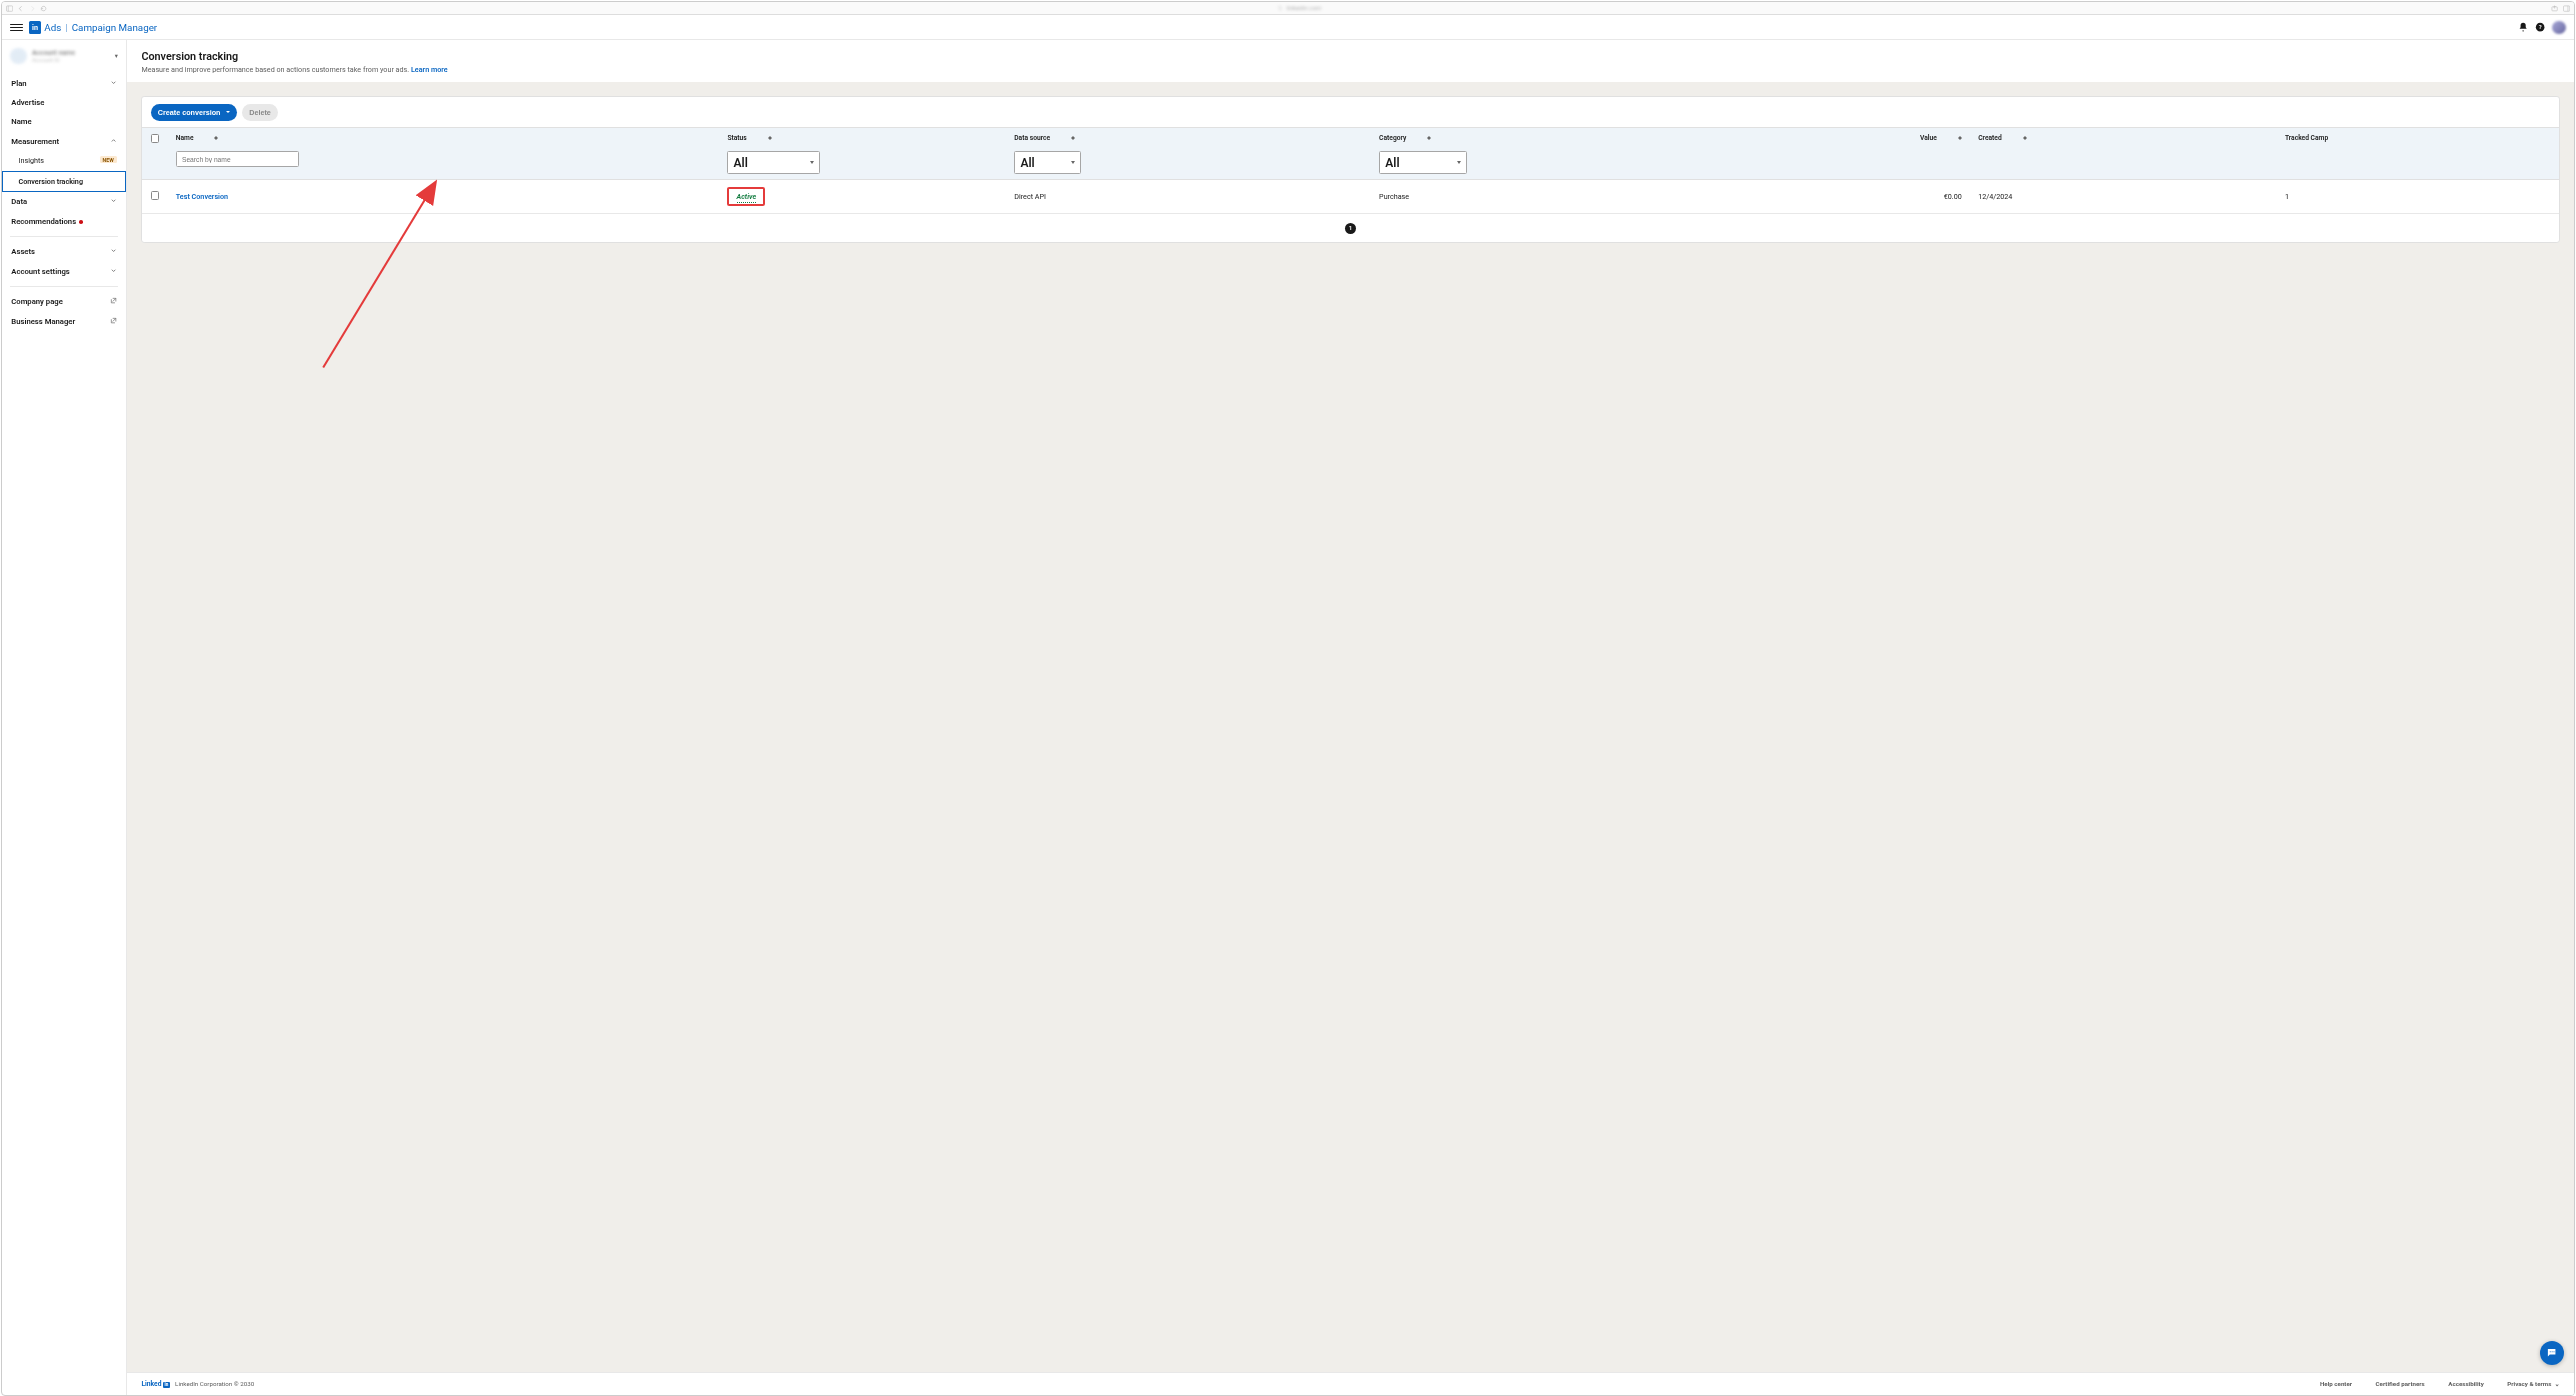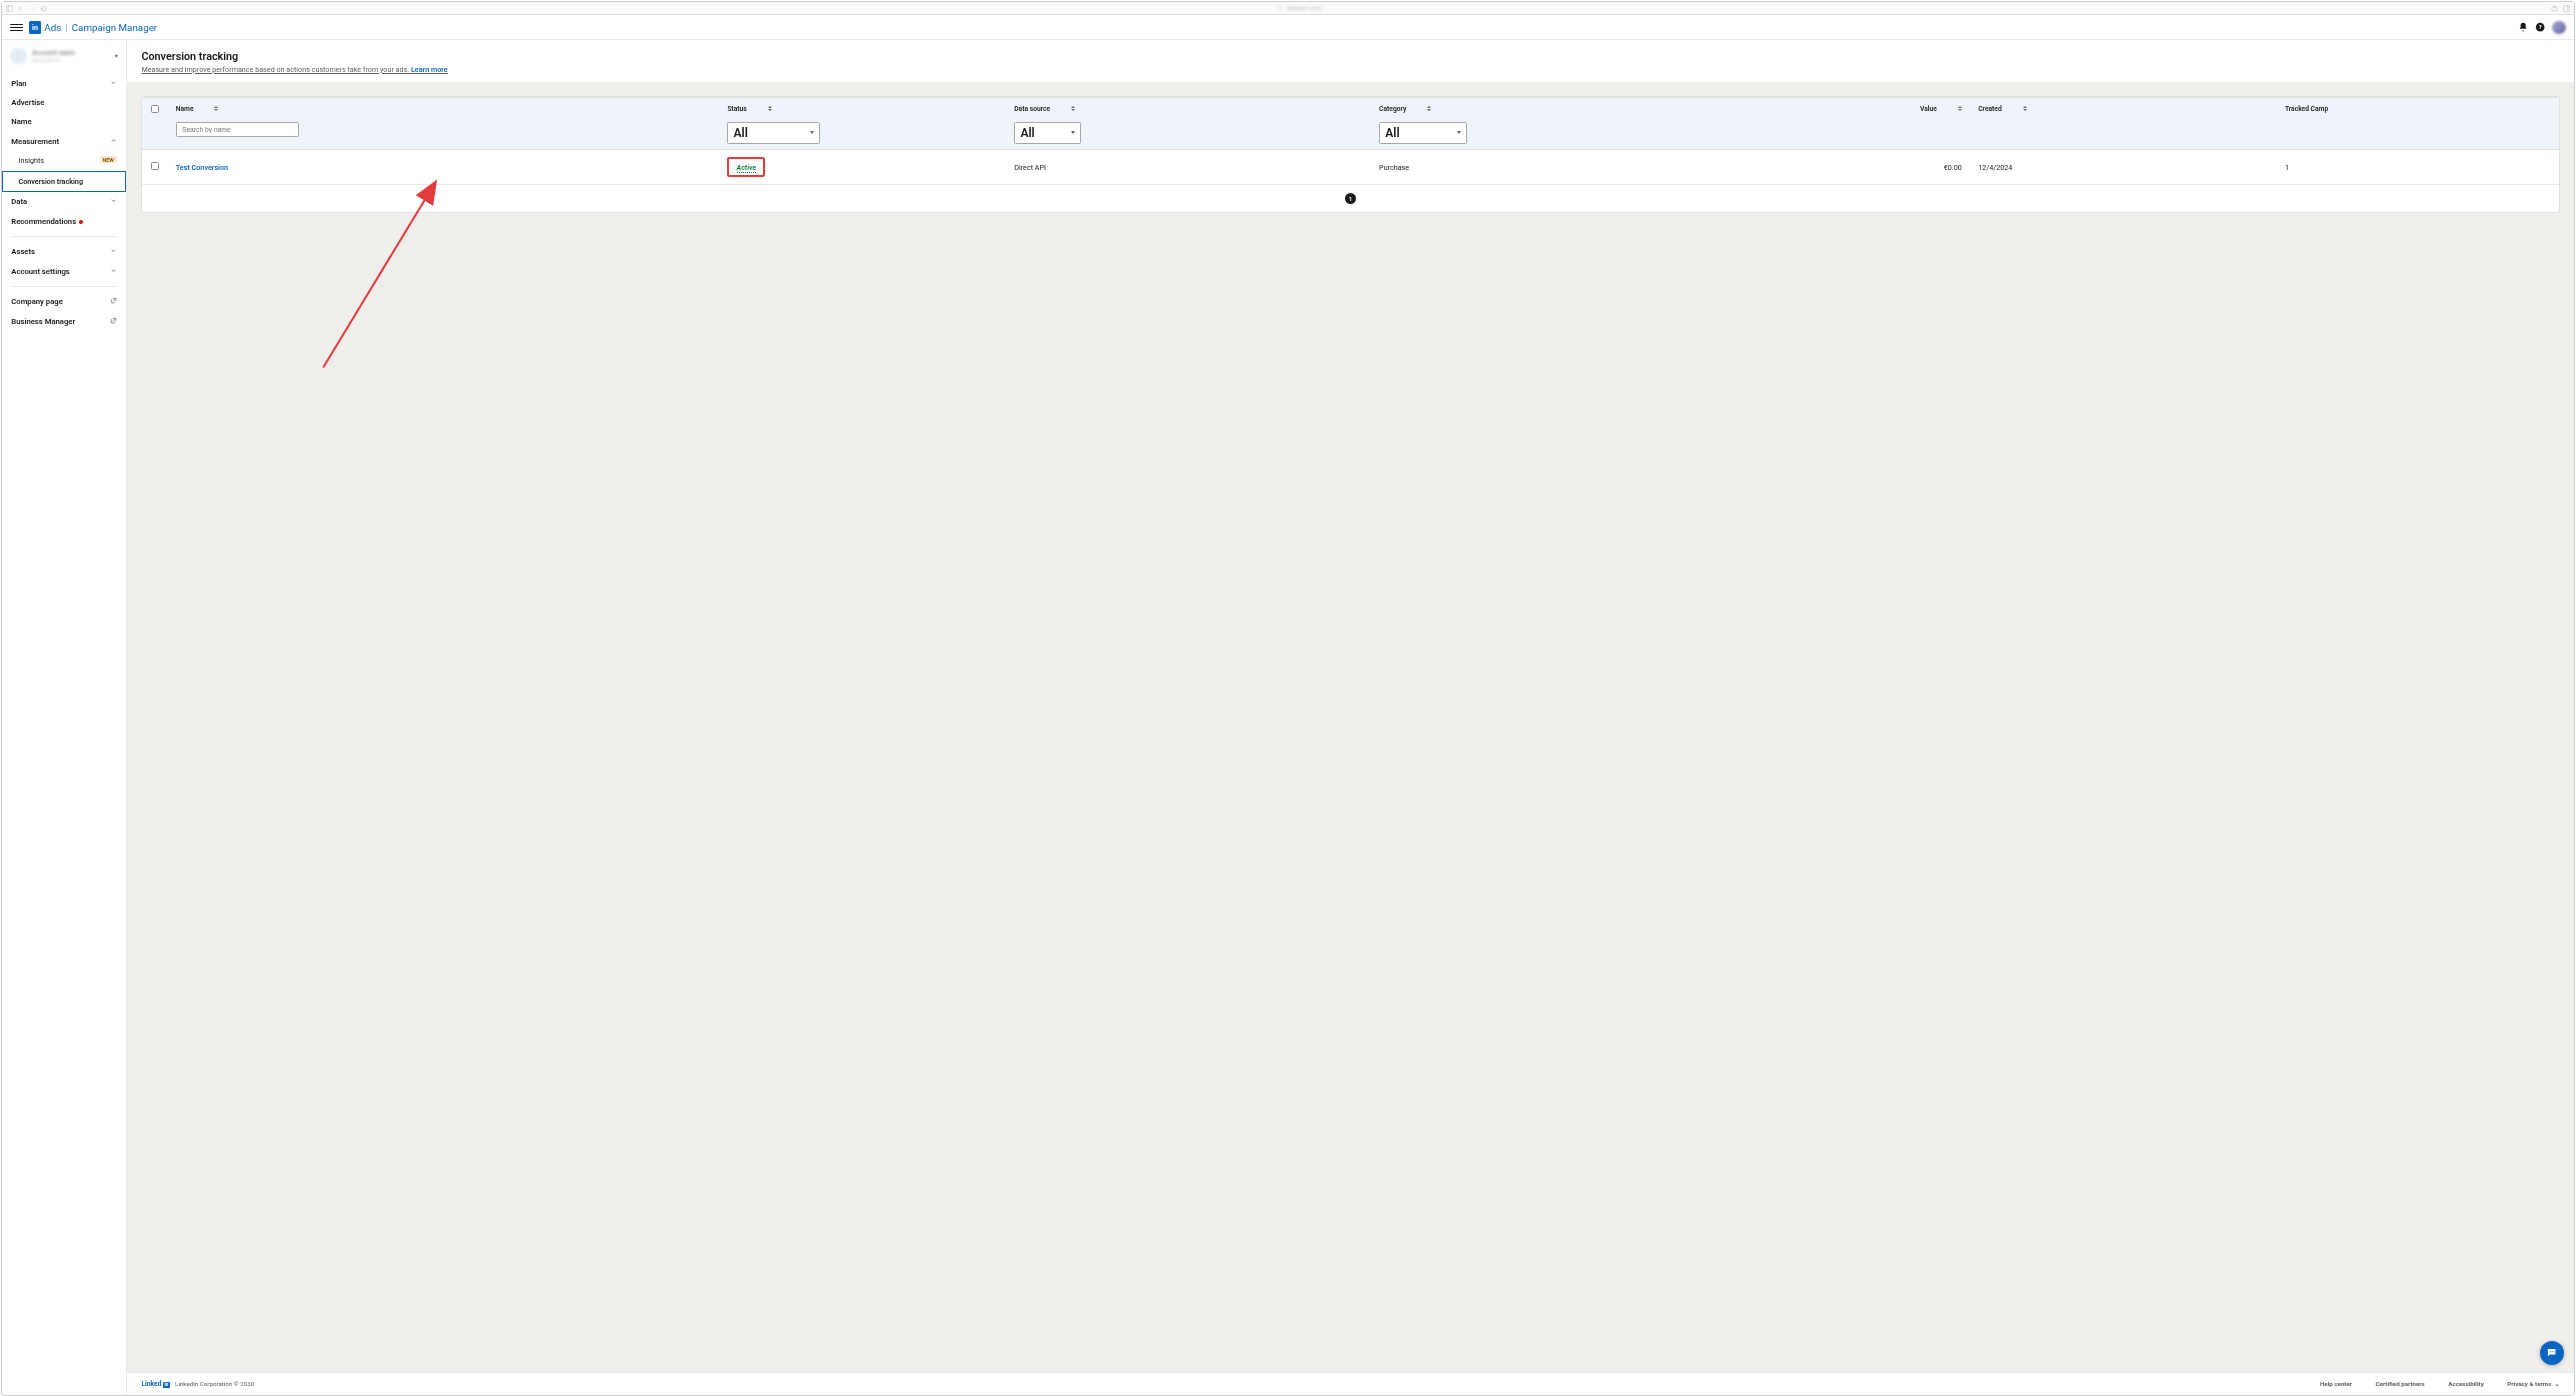--- a/index.html
+++ b/index.html
@@ -40,21 +40,21 @@
     .dot-red { width: 3.6px; height: 3.6px; border-radius: 50%; background: #cc1016; display: inline-block; margin-left: 3.1px; }
     .chevron { color: #666; }
     .chevron svg { width: 7.2px; height: 7.2px; }
     .ext-icon { color: #666; }
     .ext-icon svg { width: 7.2px; height: 7.2px; }
     .sidebar-divider { height: 0.5px; background: #e8e8e8; margin: 5.2px 8.2px; }
     
     .content { flex: 1; display: flex; flex-direction: column; overflow: hidden; background: #f0eeea; }
     .content-header { background: #fff; padding: 9.3px 14.4px 8.2px; }
     .page-title { font-size: 10.8px; font-weight: 600; margin-bottom: 2.1px; color: #191919; }
-    .page-subtitle { font-size: 7.2px; color: #5e5e5e; text-decoration: underline; }
+    .page-subtitle { font-size: 7.2px; color: #5e5e5e; }
     .learn-more { color: #0a66c2; font-weight: 600; cursor: pointer; }
     
     .content-body { flex: 1; padding: 14.4px 14.4px 8.2px; overflow: auto; position: relative; }
     .panel { background: #fff; border: 0.5px solid #e0e0e0; border-radius: 3.1px; overflow: hidden; }
     .panel-toolbar { padding: 6.2px 8.2px; display: flex; gap: 5.2px; align-items: center; }
     .btn { border: none; border-radius: 10.3px; padding: 4.1px 7.2px; font-size: 7.2px; font-weight: 600; cursor: pointer; display: inline-flex; align-items: center; gap: 3.1px; }
     .btn-primary { background: #0a66c2; color: #fff; }
     .btn-primary .caret { width: 0; height: 0; border-left: 2.1px solid transparent; border-right: 2.1px solid transparent; border-top: 2.6px solid #fff; margin-left: 2.1px; }
     .btn-disabled { background: #e8e8e8; color: #888; cursor: default; }
     
@@ -228,20 +228,27 @@
     </div>
 
     <div class="content">
       <div class="content-header">
         <h1 class="page-title">Conversion tracking</h1>
         <p class="page-subtitle"><span>Measure and improve performance based on actions customers take from your ads. </span><a class="learn-more">Learn more</a></p>
       </div>
 
       <div class="content-body">
         <div class="panel">
+          <div class="panel-toolbar">
+            <button class="btn btn-primary">
+                <span>Create conversion</span>
+                <span class="caret"></span>
+              </button>
+            <button class="btn btn-disabled">Delete</button>
+          </div>
           <div class="table-wrap">
             <table class="data">
               <thead>
                 <tr>
                   <th class="first">
                       <div class="th-label">
                         <span class="checkbox"></span>
                       </div>
                     </th>
                   <th>

